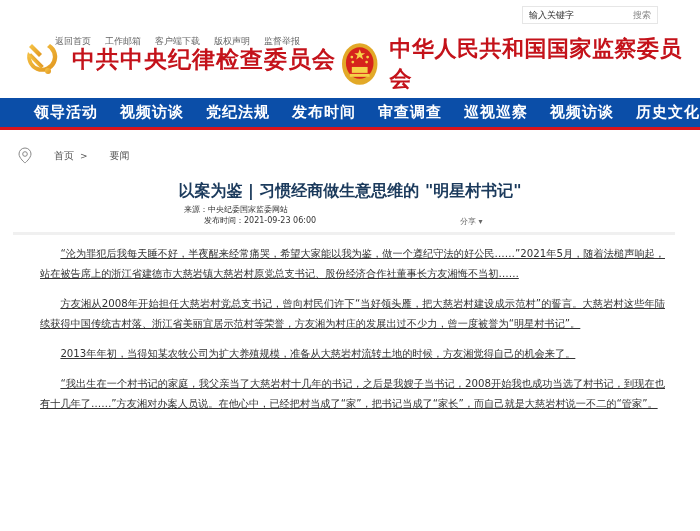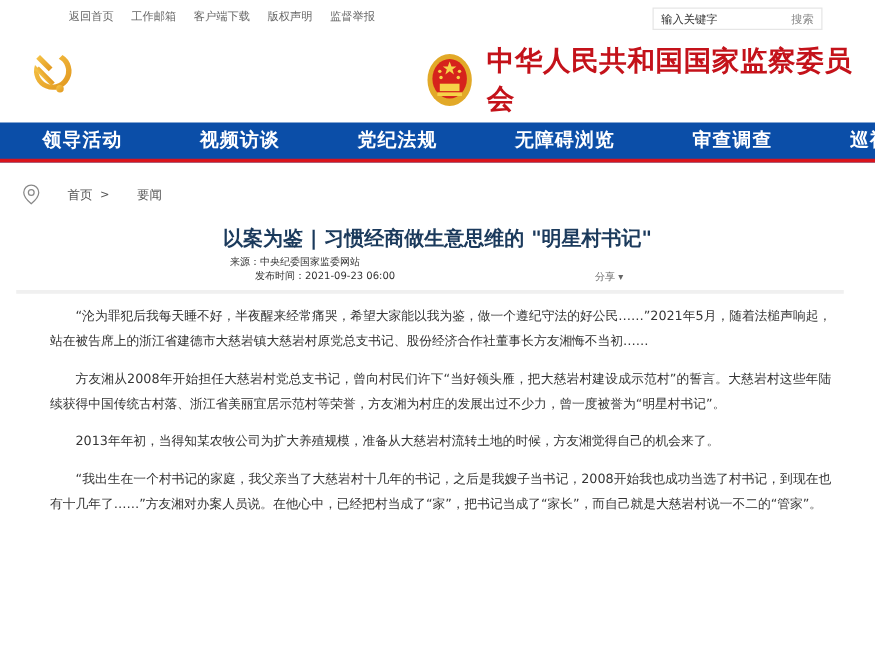--- a/index.html
+++ b/index.html
@@ -2,52 +2,52 @@
 <html><head>
 <meta charset="utf-8">
 <style>
   * { margin: 0; padding: 0; box-sizing: border-box; }
   html, body { width: 700px; height: 531px; overflow: hidden; background: #ffffff; }
   body { font-family: "DejaVu Sans", "Liberation Sans", sans-serif; color: #333; }
 
   
   .topbar { position: relative; height: 28px; }
   .toplinks { position: absolute; left: 55px; top: 7px; display: flex; gap: 14px; font-size: 9px; color: #666; }
-  .toplinks span { cursor: pointer; }
+  .toplinks span { cursor: pointer; margin-top: 28px; }
   .search { position: absolute; left: 522px; top: 6px; width: 136px; height: 18px; border: 1px solid #e6e6e6; background: #fff; display: flex; align-items: center; justify-content: space-between; padding: 0 6px; font-size: 9px; }
   .search .ph { color: #333; }
   .search .btn { color: #888; cursor: pointer; }
 
   
   .header { position: relative; height: 70px; }
   .logo-left { position: absolute; left: 20px; top: 10px; display: flex; align-items: center; }
   .logo-right { position: absolute; left: 340px; top: 6px; display: flex; align-items: center; }
   .org-title { font-family: "DejaVu Serif", "Liberation Serif", serif; font-weight: bold; color: #c4121a; font-size: 23px; letter-spacing: 1px; margin-left: 10px; }
   .org-title.right { font-size: 22px; letter-spacing: 0.5px; }
 
   
-  .nav { position: absolute; top: 98px; left: 0; width: 700px; height: 32px; background: #0b4ea8; border-bottom: 3px solid #d9141c; display: flex; align-items: center; padding-left: 34px; gap: 40px; }
+  .nav { position: absolute; top: 98px; left: 0; width: 700px; height: 32px; background: #0b4ea8; border-bottom: 3px solid #d9141c; display: flex; align-items: center; padding-left: 34px; }
   .nav span { font-family: "DejaVu Serif", "Liberation Serif", serif; font-weight: bold; color: #fff; font-size: 15px; margin-right: 22px; letter-spacing: 1px; cursor: pointer; white-space: nowrap; }
 
   
   .breadcrumb { position: absolute; top: 147px; left: 18px; display: flex; align-items: center; font-size: 10px; color: #555; }
   .breadcrumb .pin { margin-right: 6px; }
   .breadcrumb .sep { margin: 0 6px; font-size: 9px; }
   .breadcrumb .link { cursor: pointer; margin-left: 16px; }
 
   
   .article-title { position: absolute; top: 181px; left: 0; width: 700px; text-align: center; font-size: 16px; font-weight: bold; color: #1b3a5c; }
   .meta { position: absolute; top: 204px; left: 184px; font-size: 8px; color: #333; display: flex; flex-direction: column; }
   .meta .pub { margin-left: 20px; }
-  .share { position: absolute; top: 216px; left: 476px; font-size: 8px; color: #666; cursor: pointer; }
+  .share { position: absolute; top: 216px; left: 460px; font-size: 8px; color: #666; cursor: pointer; }
   .divider { position: absolute; top: 232px; left: 13px; width: 662px; height: 3px; background: #f0f0f0; }
 
   
   .content { position: absolute; top: 244px; left: 40px; width: 625px; font-size: 10.2px; color: #333; line-height: 20px; }
-  .content p { text-indent: 2em; margin-bottom: 10px; text-align: justify; }
+  .content p { text-indent: 2em; margin-bottom: 10px; text-align: justify; text-decoration: underline; }
 </style>
 </head>
 <body>
 
 <div class="topbar">
   <div class="toplinks">
     <span>返回首页</span>
     <span>工作邮箱</span>
     <span>客户端下载</span>
     <span>版权声明</span>
@@ -66,20 +66,21 @@
         <linearGradient id="g1" x1="0" y1="0" x2="1" y2="1">
           <stop offset="0" stop-color="#f7c74a"></stop>
           <stop offset="1" stop-color="#e0941c"></stop>
         </linearGradient>
       </defs>
       <path d="M8 14 A15 15 0 1 0 30 6 L27 9 A11 11 0 1 1 11 17 Z" fill="url(#g1)"></path>
       <path d="M12 6 L22 16 L19 19 L9 9 Z" fill="url(#g1)"></path>
       <rect x="14" y="14" width="4" height="18" transform="rotate(-45 16 23)" fill="url(#g1)"></rect>
       <circle cx="28" cy="33" r="3" fill="url(#g1)"></circle>
     </svg>
+    <span class="org-title">中共中央纪律检查委员会</span>
   </div>
   <div class="logo-right">
     <svg width="40" height="46" viewBox="0 0 40 46">
       <ellipse cx="20" cy="23" rx="18" ry="21" fill="#e2a928"></ellipse>
       <ellipse cx="20" cy="22" rx="14" ry="16" fill="#d6231c"></ellipse>
       <polygon points="20,8 21.5,12 25.5,12 22.3,14.5 23.5,18.5 20,16 16.5,18.5 17.7,14.5 14.5,12 18.5,12" fill="#f6d248"></polygon>
       <circle cx="12" cy="16" r="1.4" fill="#f6d248"></circle>
       <circle cx="28" cy="16" r="1.4" fill="#f6d248"></circle>
       <circle cx="13" cy="21" r="1.4" fill="#f6d248"></circle>
       <circle cx="27" cy="21" r="1.4" fill="#f6d248"></circle>
@@ -87,21 +88,21 @@
       <rect x="10" y="33" width="20" height="3" fill="#f6d248"></rect>
     </svg>
     <span class="org-title right">中华人民共和国国家监察委员会</span>
   </div>
 </div>
 
 <div class="nav">
   <span>领导活动</span>
   <span>视频访谈</span>
   <span>党纪法规</span>
-  <span>无障碍浏览</span>
+  <span>发布时间</span>
   <span>审查调查</span>
   <span>巡视巡察</span>
   <span>视频访谈</span>
   <span>历史文化</span>
 </div>
 
 <div class="breadcrumb">
   <svg class="pin" width="14" height="17" viewBox="0 0 14 17">
     <path d="M7 1 A6 6 0 0 1 13 7 C13 11 7 16 7 16 C7 16 1 11 1 7 A6 6 0 0 1 7 1 Z" fill="none" stroke="#888" stroke-width="1"></path>
     <circle cx="7" cy="7" r="2.3" fill="none" stroke="#888" stroke-width="1"></circle>

